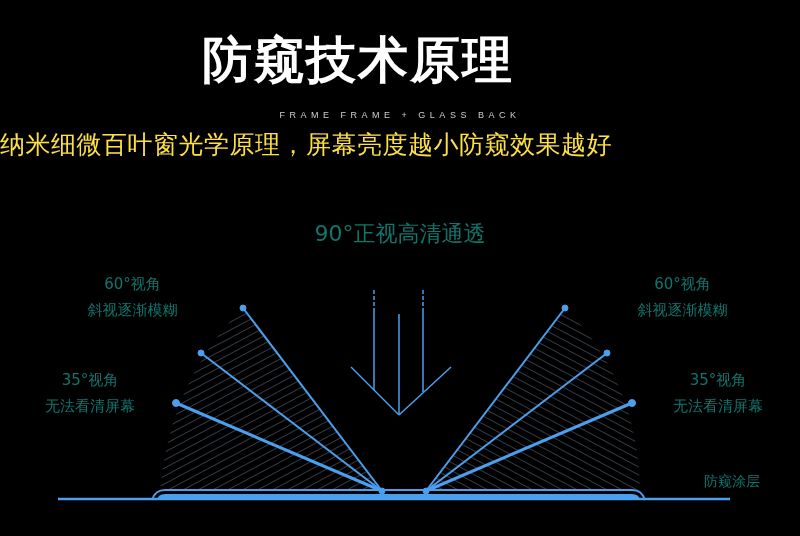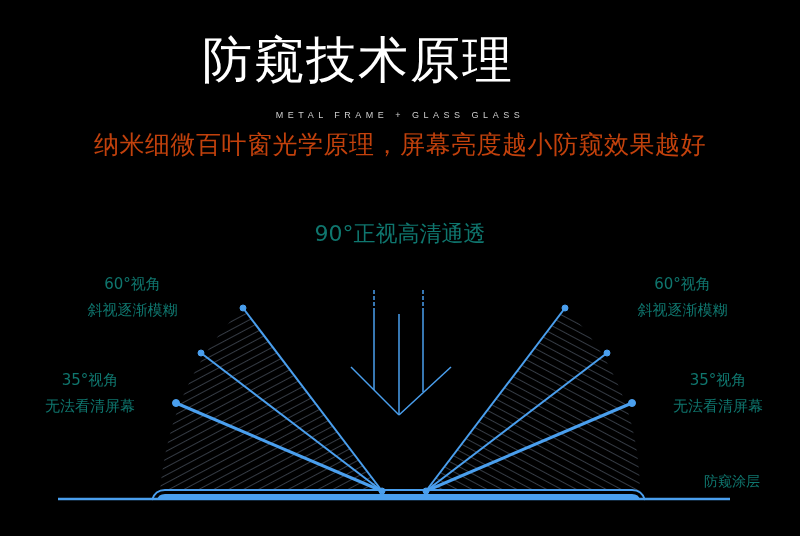--- a/index.html
+++ b/index.html
@@ -1,30 +1,30 @@
 <!DOCTYPE html>
 <html><head>
 <meta charset="utf-8">
 <style>
   html, body { margin:0; padding:0; background:#000; }
   body { width:800px; height:536px; position:relative; overflow:hidden; font-family:"DejaVu Sans","Liberation Sans",sans-serif; }
   .abs { position:absolute; }
-  .title { left:0; width:716px; top:28px; text-align:center; color:#fff; font-size:50px; font-weight:normal; letter-spacing:2px; line-height:64px; }
+  .title { left:0; width:716px; top:28px; text-align:center; color:#fff; font-size:50px; font-weight:bold; letter-spacing:2px; line-height:64px; }
   .subtitle-en { left:0; width:800px; top:110px; text-align:center; color:#cfcfcf; font-size:9px; letter-spacing:4.5px; font-family:"Liberation Sans",sans-serif; }
-  .subtitle-cn { left:0; width:800px; top:128px; text-align:center; color:#c2410c; font-size:25px; line-height:34px; letter-spacing:0.5px; }
+  .subtitle-cn { left:0; width:800px; top:128px; color:#fde047; font-size:25px; line-height:34px; letter-spacing:0.5px; }
   .blue { color:#0f766e; }
   .lbl { font-size:15px; line-height:28px; text-align:center; }
   .coating { font-size:14px;padding-left:36px; }
   svg.diagram { position:absolute; left:0; top:0; }
 </style>
 </head>
 <body>
 
 <div class="abs title">防窥技术原理</div>
-<div class="abs subtitle-en">METAL FRAME + GLASS GLASS</div>
+<div class="abs subtitle-en">FRAME FRAME + GLASS BACK</div>
 <div class="abs subtitle-cn">纳米细微百叶窗光学原理，屏幕亮度越小防窥效果越好</div>
 
 <svg class="diagram" width="800" height="536" viewBox="0 0 800 536">
   <defs>
     <pattern id="hatchL" width="7" height="7" patternUnits="userSpaceOnUse" patternTransform="rotate(-28)">
       <line x1="0" y1="0" x2="7" y2="0" stroke="#6a7688" stroke-width="1"></line>
     </pattern>
     <pattern id="hatchR" width="7" height="7" patternUnits="userSpaceOnUse" patternTransform="rotate(28)">
       <line x1="0" y1="0" x2="7" y2="0" stroke="#6a7688" stroke-width="1"></line>
     </pattern>

